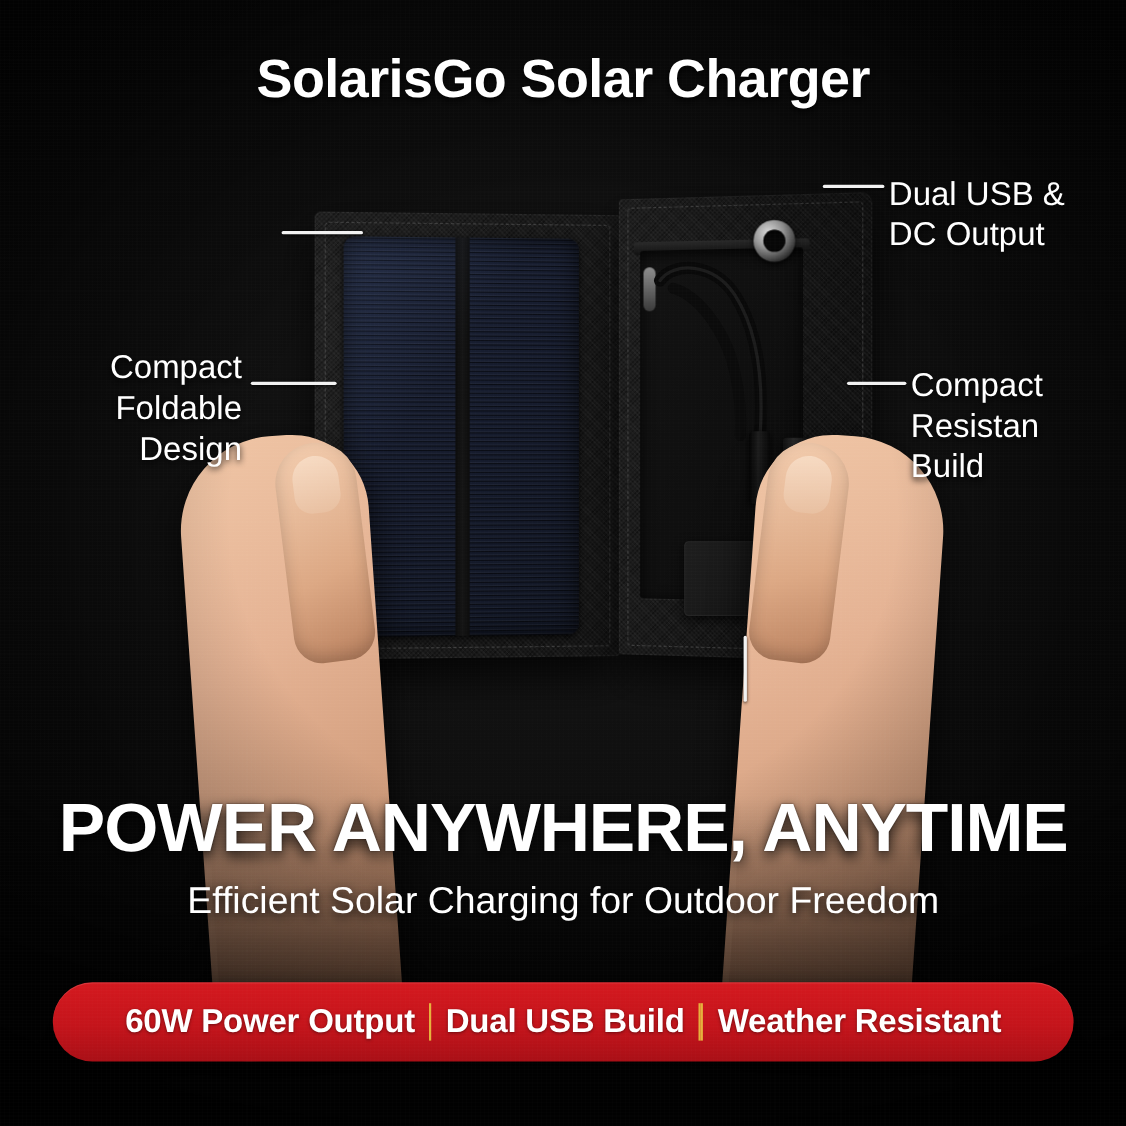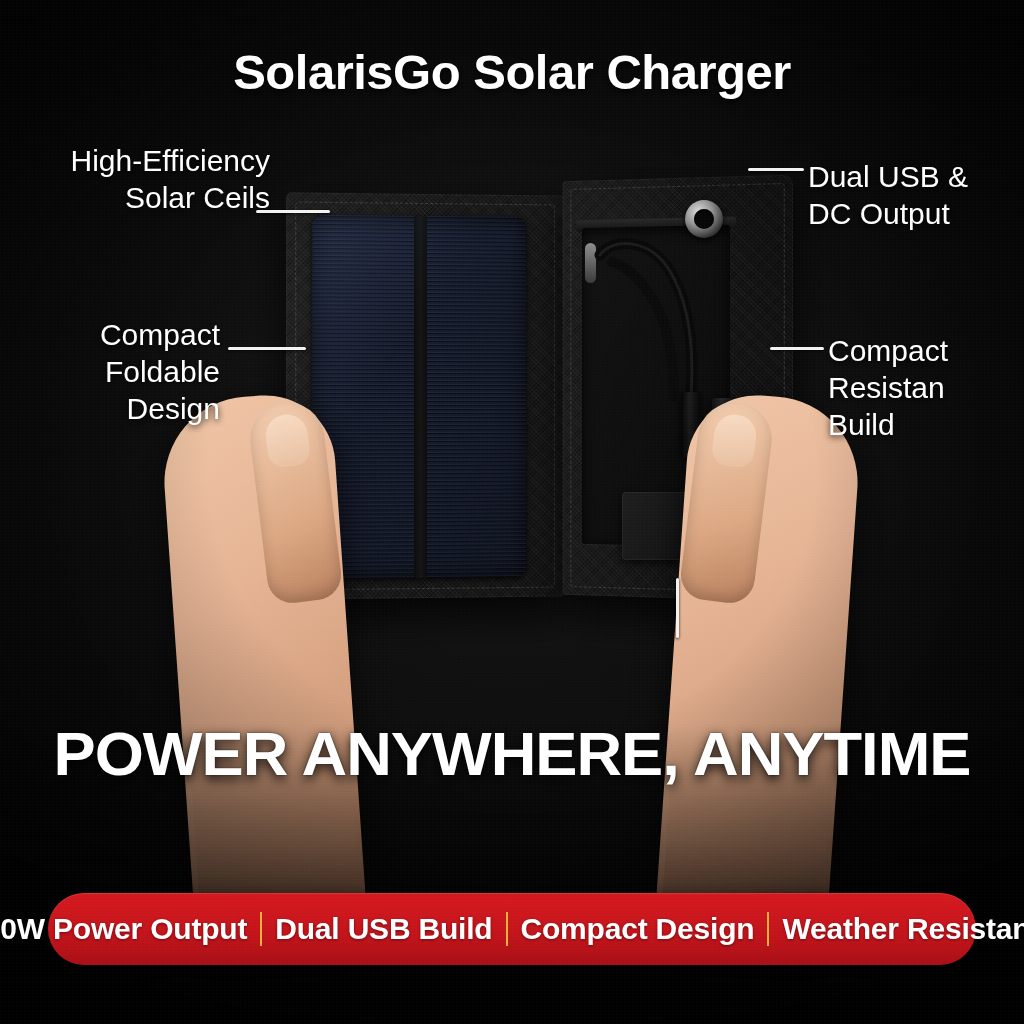--- a/index.html
+++ b/index.html
@@ -329,48 +329,46 @@
         <div class="nail"></div>
       </div>
       <div class="hand-shade"></div>
     </div>
   </div>
 
   <div id="vignette"></div>
 
   <div class="title">SolarisGo Solar Charger</div>
 
-  <div class="callout left" style="left:30px; top:142px; width:240px;">High-Efficiency
-Solar Ceils</div>
   <div class="leader" style="left:256px; top:210px; width:74px;"></div>
 
   <div class="callout left" style="left:30px; top:316px; width:190px;">Compact
 Foldable
 Design</div>
   <div class="leader" style="left:228px; top:347px; width:78px;"></div>
 
   <div class="callout right" style="left:808px; top:142px; width:215px;">Dual USB &amp;
 DC Output</div>
   <div class="leader" style="left:748px; top:168px; width:56px;"></div>
 
   <div class="callout right" style="left:828px; top:316px; width:190px;">Compact
 Resistan
 Build</div>
   <div class="leader" style="left:770px; top:347px; width:54px;"></div>
 
   <div class="leader vert" style="left:676px; top:578px; height:60px;"></div>
 
   <div class="headline">POWER ANYWHERE, ANYTIME</div>
+  <div class="subhead">Efficient Solar Charging for Outdoor Freedom</div>
 
   <div class="banner">
     <div class="banner-inner" id="banner-inner">
         <div class="feat">60W Power Output</div>
         <div class="sep"></div>
         <div class="feat">Dual USB Build</div>
         <div class="sep"></div>
-        <div class="feat">Compact Design</div>
         <div class="sep"></div>
         <div class="feat">Weather Resistant</div>
       </div>
   </div>
 
   <div id="grain"></div>
 </div>
 
 </body></html>

